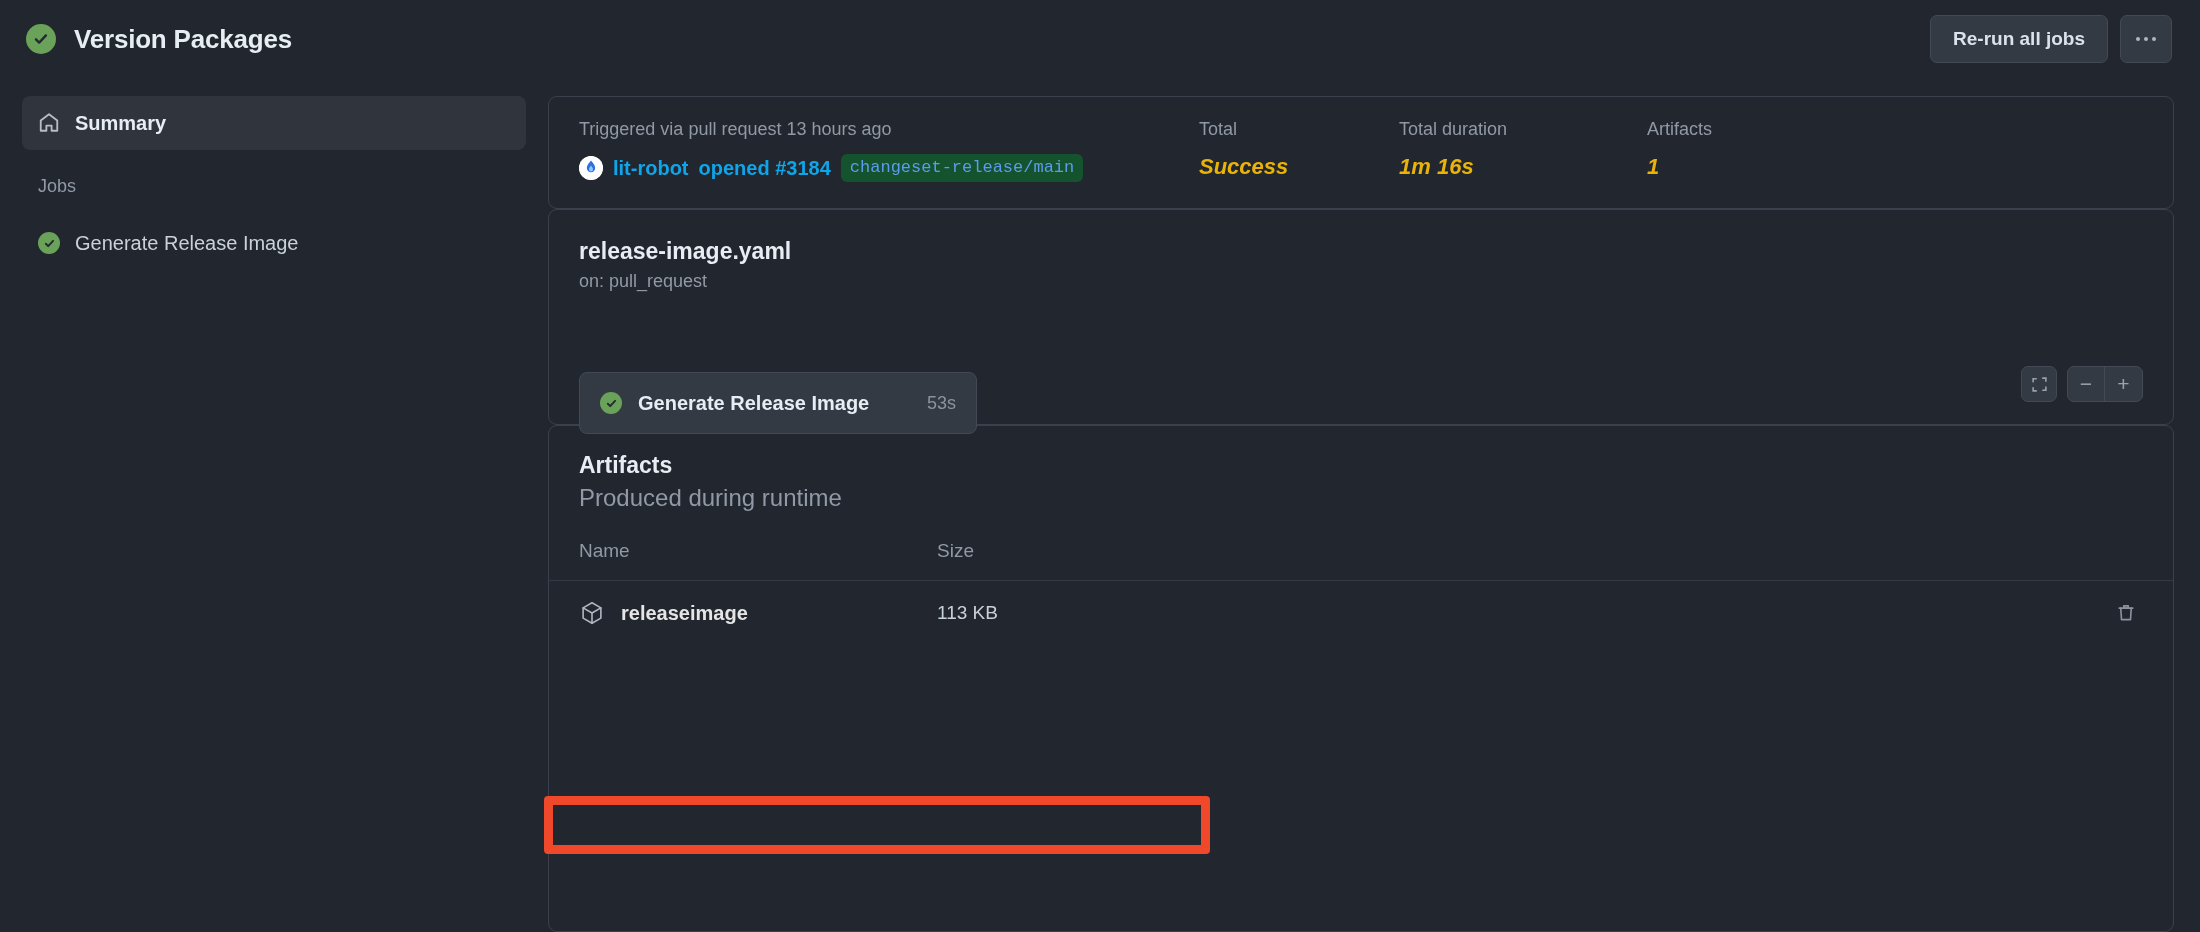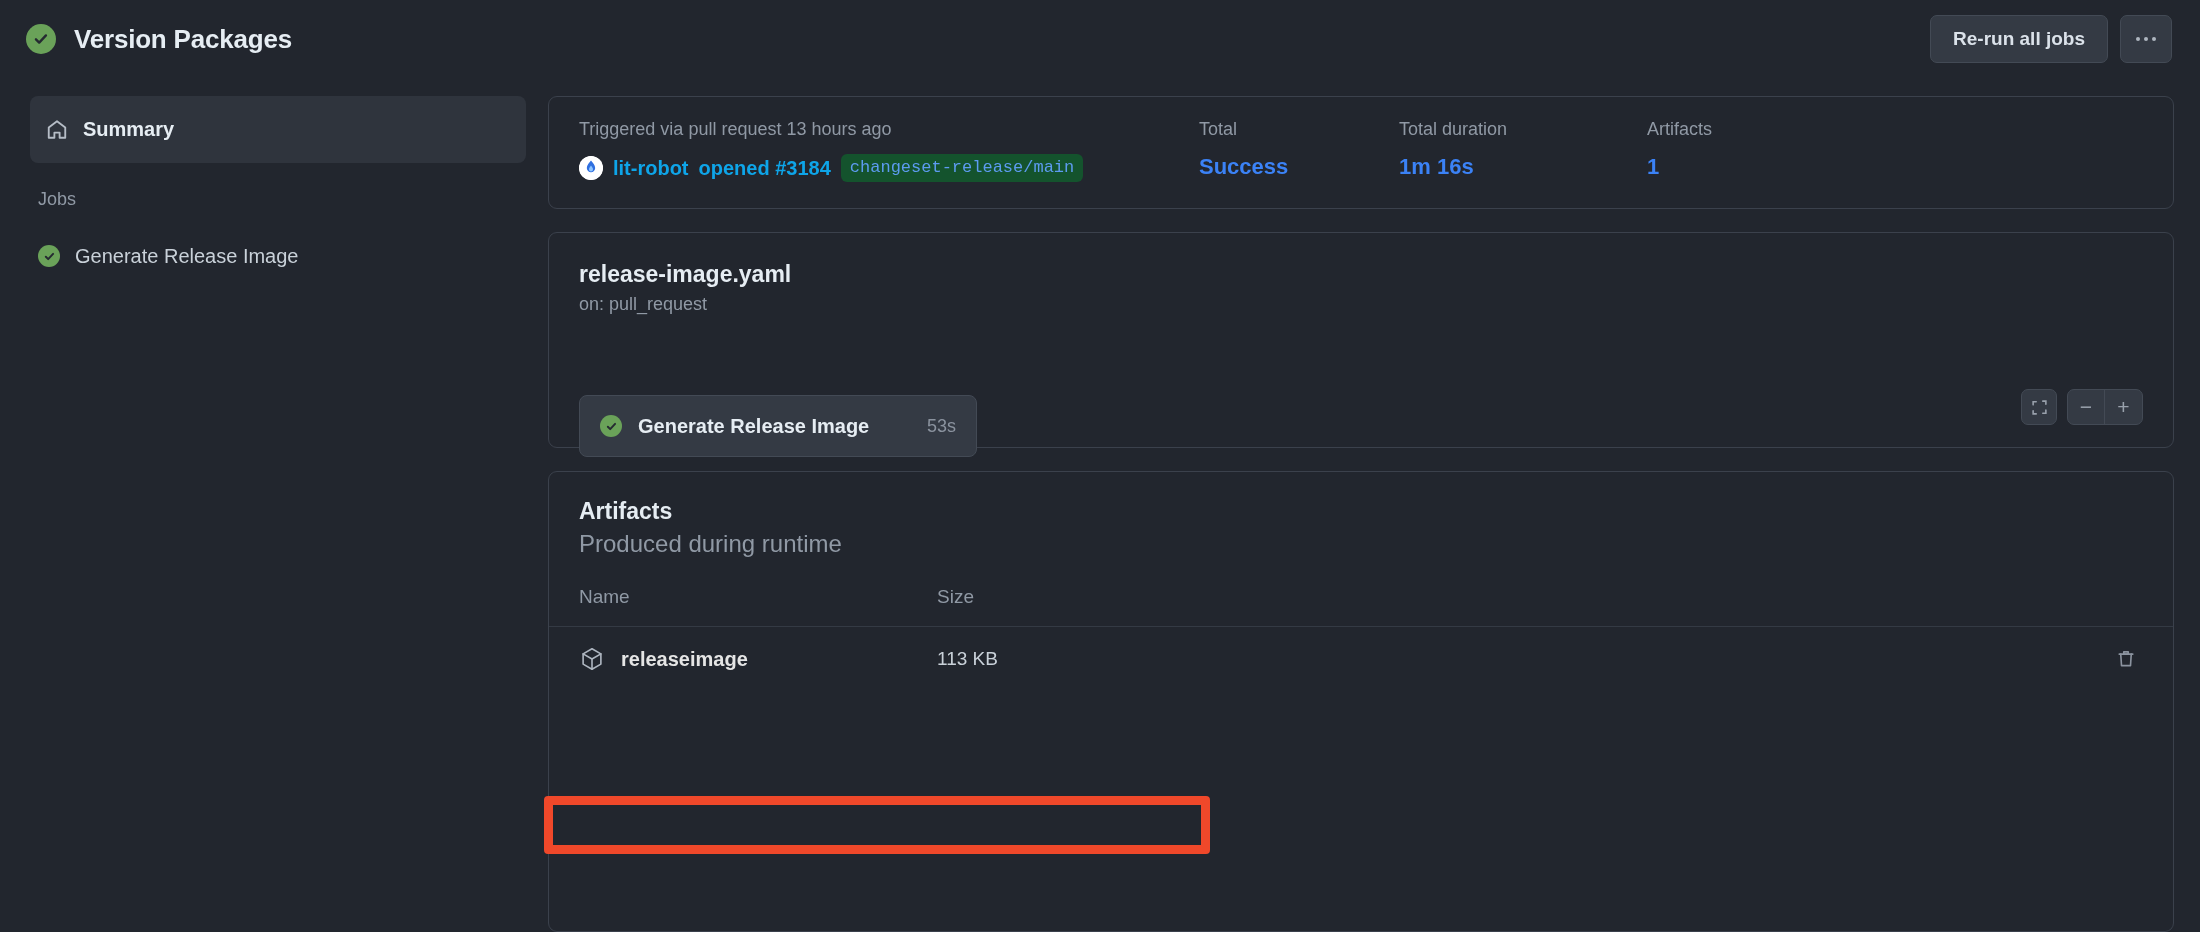--- a/index.html
+++ b/index.html
@@ -92,25 +92,24 @@
   
   .sidebar {
     width: 548px;
     flex: 0 0 548px;
     padding: 18px 22px 0 22px;
   }
   .side-item {
     display: flex;
     align-items: center;
     gap: 15px;
-    height: 67px;
+    height: 54px;
     padding: 0 16px;
     border-radius: 8px;
     cursor: pointer;
-    margin-left: 8px;
   }
   .side-item.active { background: #2f343d; }
   .side-item-label {
     font-size: 20px;
     font-weight: bold;
     color: #e6edf3;
   }
   .side-section-title {
     font-size: 18px;
     color: #9099a5;
@@ -139,21 +138,20 @@
     background: #6aa259;
     display: flex; align-items: center; justify-content: center;
   }
 
   
   .main-col {
     flex: 1 1 auto;
     padding-top: 18px;
     display: flex;
     flex-direction: column;
-    gap: 23px;
     min-width: 0;
   }
 
   .card {
     background: #22262e;
     border: 1px solid #3b414c;
     border-radius: 9px;
   }
 
   
@@ -191,21 +189,22 @@
     background: #14532d;
     border-radius: 6px;
     padding: 4px 9px 5px 9px;
     white-space: nowrap;
   }
   .info-col { flex: 0 0 200px; }
   .info-col.wide { flex: 0 0 248px; }
   .info-col-value {
     font-size: 22px;
     font-weight: bold;
-    color: #3b82f6;
+    color: #eab308;
+    font-style: italic;
   }
 
   
   .graph-card {
     padding: 28px 30px 0 30px;
     height: 216px;
     position: relative;
   }
   .graph-title {
     font-size: 23px;

